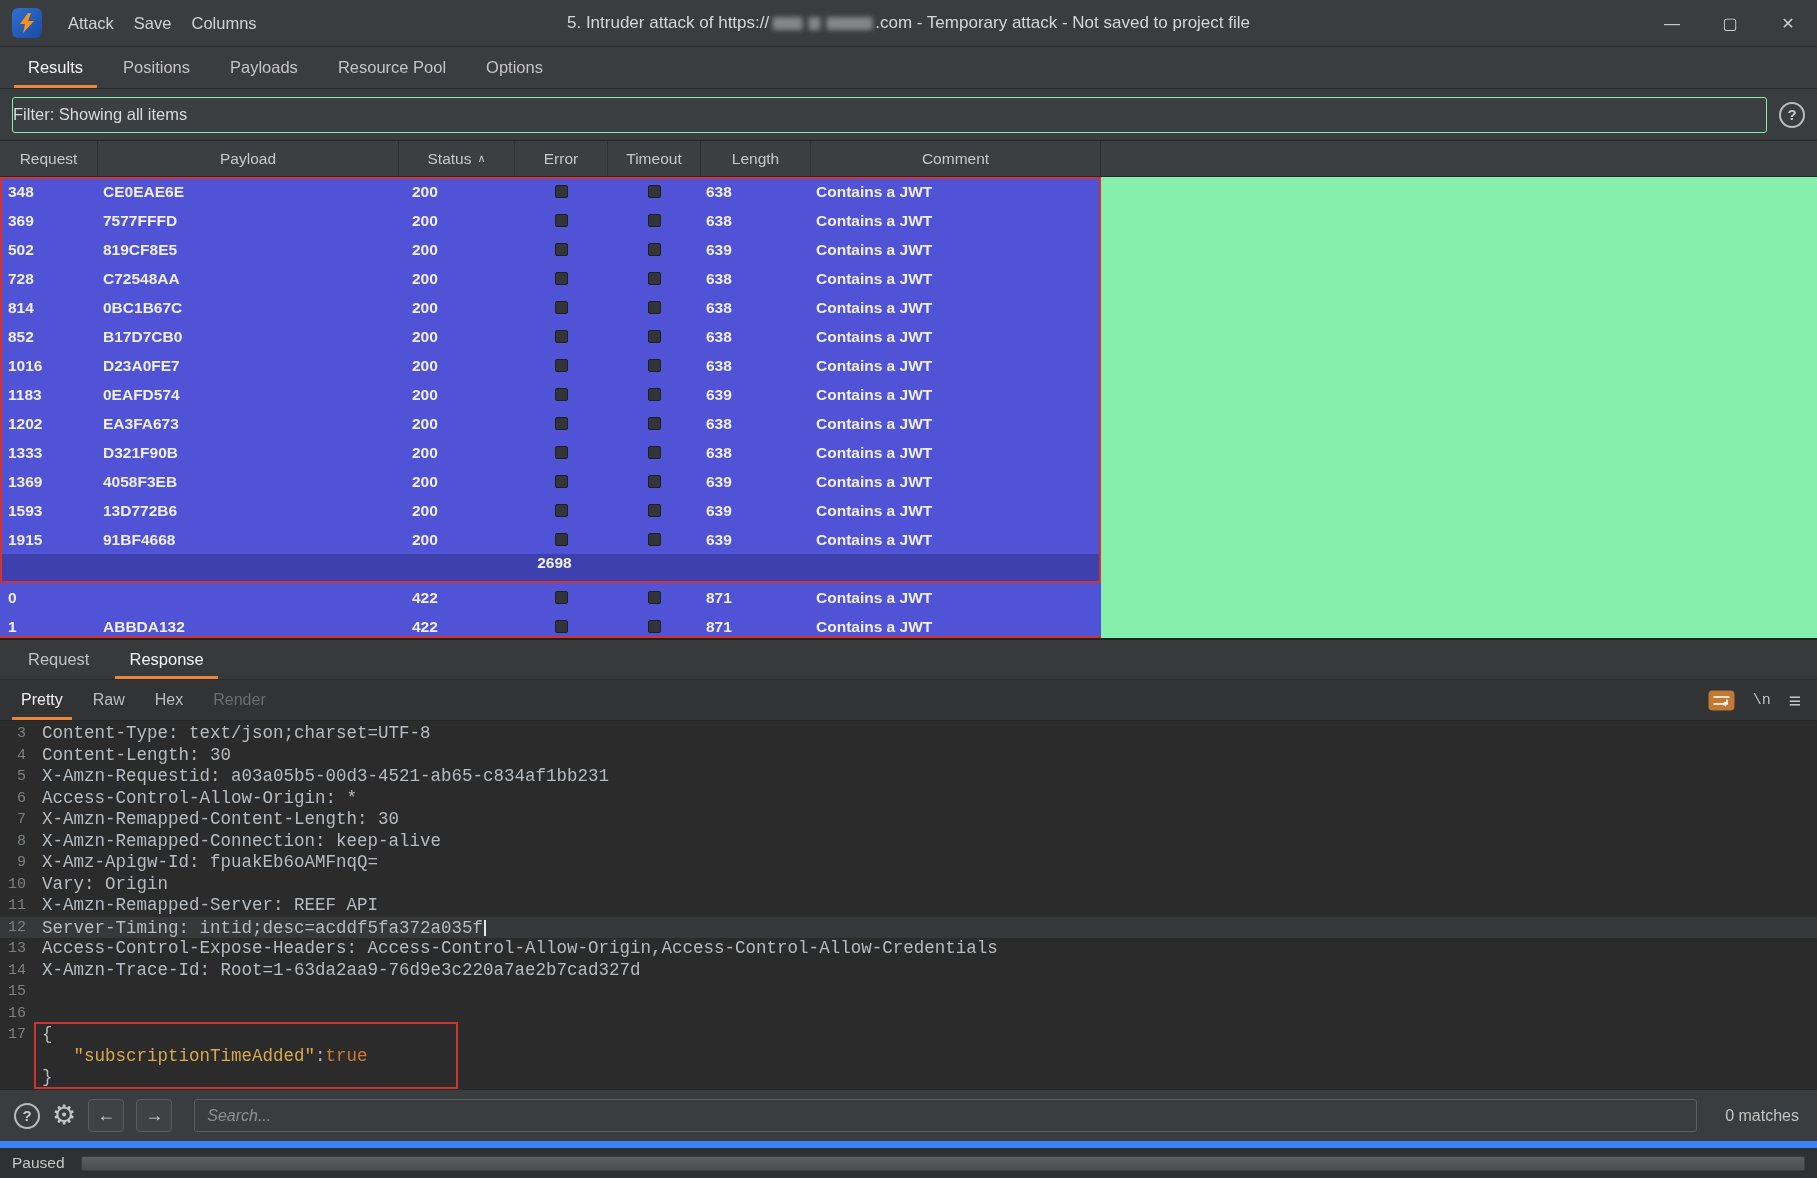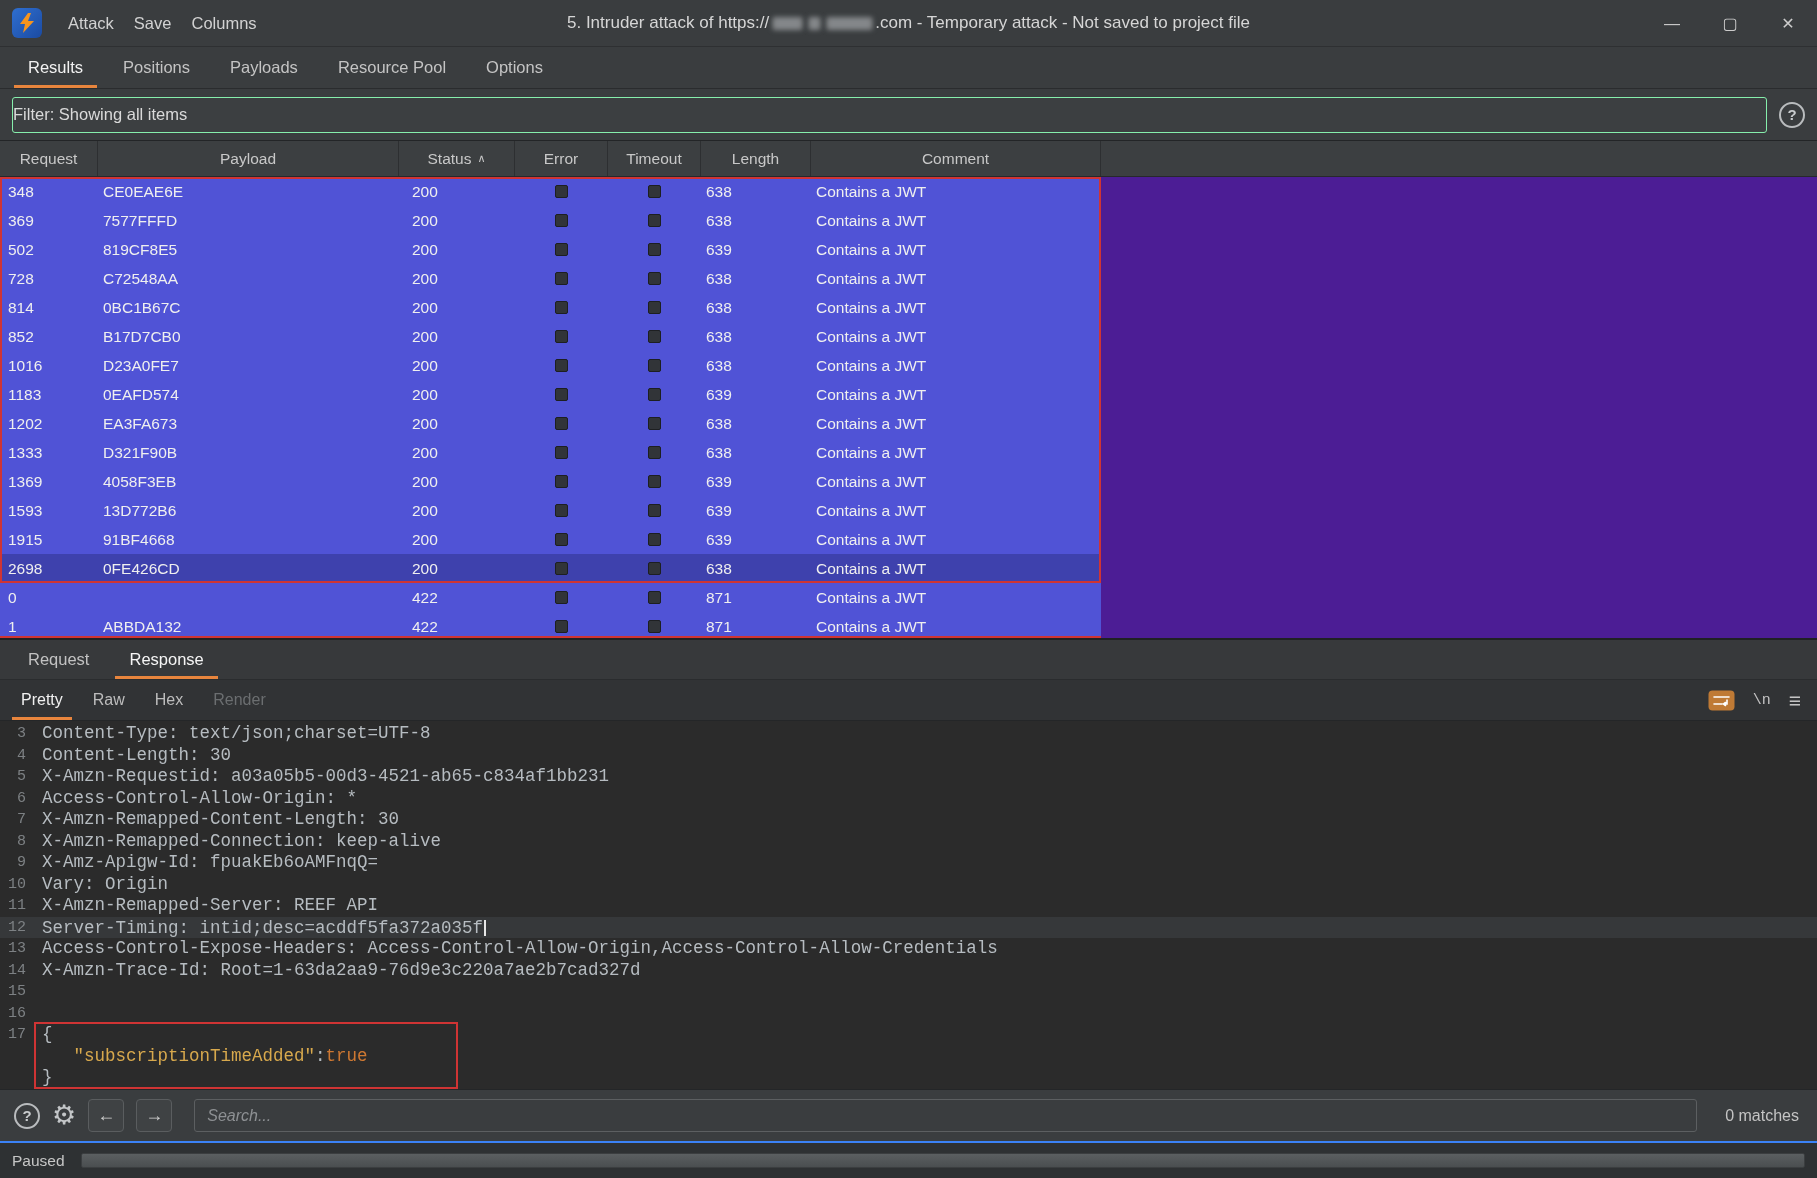--- a/index.html
+++ b/index.html
@@ -29,24 +29,24 @@
   .filter-box { flex:1; height:36px; border:1px solid #86efac; border-radius:3px; background:#3c3f41; display:flex; align-items:center; padding:0 0; font-size:16.5px; color:#dadada; }
   .help-circle { width:26px; height:26px; border-radius:50%; border:2px solid #b9bcbe; color:#c9ccce; display:flex; align-items:center; justify-content:center; font-size:15px; font-weight:bold; flex:0 0 26px; }
 
   
   .thead { height:36px; background:#3c3f41; display:flex; align-items:stretch; border-bottom:1px solid #27292b; font-size:15.5px; color:#c8c8c8; }
   .hcell { display:flex; align-items:center; justify-content:center; border-right:1px solid #2d2f31; }
   .w0{flex:0 0 98px;} .w1{flex:0 0 301px;} .w2{flex:0 0 116px;} .w3{flex:0 0 93px;} .w4{flex:0 0 93px;} .w5{flex:0 0 110px;} .w6{flex:0 0 290px;}
   .hcell.hfill { flex:1; border-right:none; }
   .sort-ind { font-size:11px; margin-left:6px; color:#c8c8c8; }
 
-  .tbody { height:461px; background:#4c1d95; position:relative; overflow:hidden; }
+  .tbody { height:461px; background:#86efac; position:relative; overflow:hidden;font-weight:bold; }
   .trow { display:flex; height:29px; width:1101px; align-items:center; font-size:15.5px; color:#efefef; }
   .trow.sel { background:#5053d6; }
-  .trow.cur { background:#3e41ad; }
+  .trow.cur { background:#3e41ad;flex-direction:column; }
   .cell { overflow:hidden; white-space:nowrap; }
   .cell.c0 { flex:0 0 98px; padding-left:8px; }
   .cell.c1 { flex:0 0 301px; padding-left:5px; }
   .cell.c2 { flex:0 0 116px; padding-left:13px; }
   .cell.c3 { flex:0 0 93px; display:flex; justify-content:center; }
   .cell.c4 { flex:0 0 93px; display:flex; justify-content:center; }
   .cell.c5 { flex:0 0 110px; padding-left:5px; }
   .cell.c6 { flex:0 0 290px; padding-left:5px; }
   .cb { width:13px; height:13px; background:#313438; border:1px solid #1d1f21; border-radius:2px; display:inline-block; }
   .sel-annotation { position:absolute; left:0; top:0; width:1101px; height:406px; border:2px solid #cf3434; pointer-events:none; z-index:3; }
@@ -85,21 +85,21 @@
 
   
   .search-bar { height:52px; background:#3a3d3f; border-top:1px solid #242628; display:flex; align-items:center; padding:0 14px; gap:12px; }
   .gear-icon { font-size:27px; color:#c3c6c8; line-height:1; }
   .nav-btn { width:36px; height:33px; border:1px solid #5a5d5f; border-radius:4px; background:#3f4244; color:#cfcfcf; display:flex; align-items:center; justify-content:center; font-size:18px; font-family:inherit; }
   .search-input { flex:1; height:33px; background:#3a3d3f; border:1px solid #5c5f61; border-radius:3px; color:#e2e2e2; padding:0 12px; font-size:16px; font-family:"Liberation Sans",sans-serif; outline:none; margin-left:10px; }
   .search-input::placeholder { color:#8d9093; font-style:italic; }
   .matches { color:#c4c4c4; font-size:16px; margin-left:16px; white-space:nowrap; padding-right:4px; }
 
   
-  .status-bar { height:37px; background:#2e3133; display:flex; align-items:center; padding:0 12px; gap:16px; border-top:2px solid #3b82f6; }
+  .status-bar { height:37px; background:#2e3133; display:flex; align-items:center; padding:0 12px; gap:16px; border-top:7px solid #3b82f6; }
   .status-label { color:#c6c6c6; font-size:15.5px; }
   .progress-track { flex:1; height:15px; background:linear-gradient(180deg,#5b5f61,#4a4e50); border:1px solid #3b3e40; border-radius:2px; }
 </style>
 </head>
 <body>
 
 <div class="window">
 
   <div class="titlebar">
     <div class="logo">

